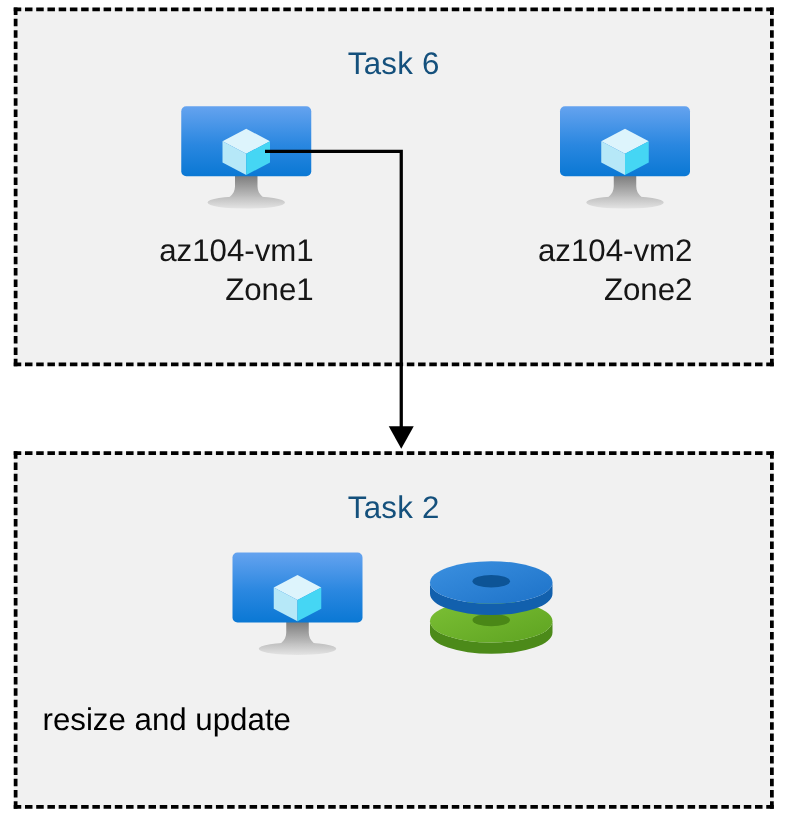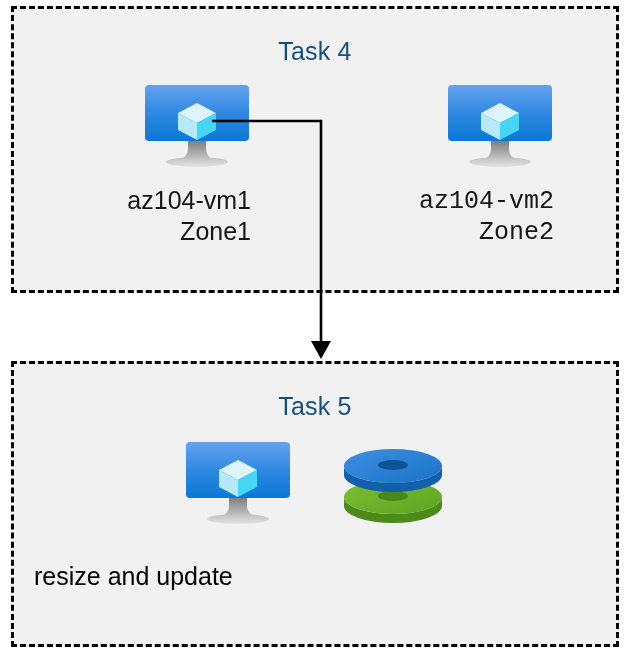--- a/index.html
+++ b/index.html
@@ -112,21 +112,21 @@
     padding-left: 20px;
   }
 </style>
 </head>
 <body>
 
 <div class="canvas">
 
   <div class="task-box" id="task1-box">
 
-    <div class="task-title" id="task1-title">Task 4</div>
+    <div class="task-title" id="task1-title">Task 6</div>
 
     <div class="vm-node" style="left:37px; top:74px; width:200px;">
       <div class="monitor">
         <svg width="108" height="84" viewBox="0 0 108 84" aria-hidden="true">
           <defs>
             <linearGradient id="scr1" x1="0" y1="0" x2="0" y2="1">
               <stop offset="0%" stop-color="#65a3ef"></stop>
               <stop offset="55%" stop-color="#2a87e0"></stop>
               <stop offset="100%" stop-color="#0a78d4"></stop>
             </linearGradient>
@@ -150,21 +150,21 @@
 
           <path d="M35 30 L54 40 L54 57 L35 47 Z" fill="#b6e8f8"></path>
 
           <path d="M73 30 L73 47 L54 57 L54 40 Z" fill="#45d6f4"></path>
         </svg>
       </div>
       <div class="vm-caption">az104-vm1
 Zone1</div>
     </div>
 
-    <div class="vm-node" style="left:340px; top:74px; width:200px;font-family:Liberation Mono, monospace;">
+    <div class="vm-node" style="left:340px; top:74px; width:200px;">
       <div class="monitor">
         <svg width="108" height="84" viewBox="0 0 108 84" aria-hidden="true">
           <defs>
             <linearGradient id="scr2" x1="0" y1="0" x2="0" y2="1">
               <stop offset="0%" stop-color="#65a3ef"></stop>
               <stop offset="55%" stop-color="#2a87e0"></stop>
               <stop offset="100%" stop-color="#0a78d4"></stop>
             </linearGradient>
             <linearGradient id="stnd2" x1="0" y1="0" x2="0" y2="1">
               <stop offset="0%" stop-color="#6f6f6f"></stop>
@@ -183,21 +183,21 @@
           <path d="M73 30 L73 47 L54 57 L54 40 Z" fill="#45d6f4"></path>
         </svg>
       </div>
       <div class="vm-caption">az104-vm2
 Zone2</div>
     </div>
   </div>
 
   <div class="task-box" id="task2-box">
 
-    <div class="task-title" id="task2-title">Task 5</div>
+    <div class="task-title" id="task2-title">Task 2</div>
 
     <div id="task2-icons">
 
       <div class="monitor">
         <svg width="108" height="84" viewBox="0 0 108 84" aria-hidden="true">
           <defs>
             <linearGradient id="scr3" x1="0" y1="0" x2="0" y2="1">
               <stop offset="0%" stop-color="#65a3ef"></stop>
               <stop offset="55%" stop-color="#2a87e0"></stop>
               <stop offset="100%" stop-color="#0a78d4"></stop>

